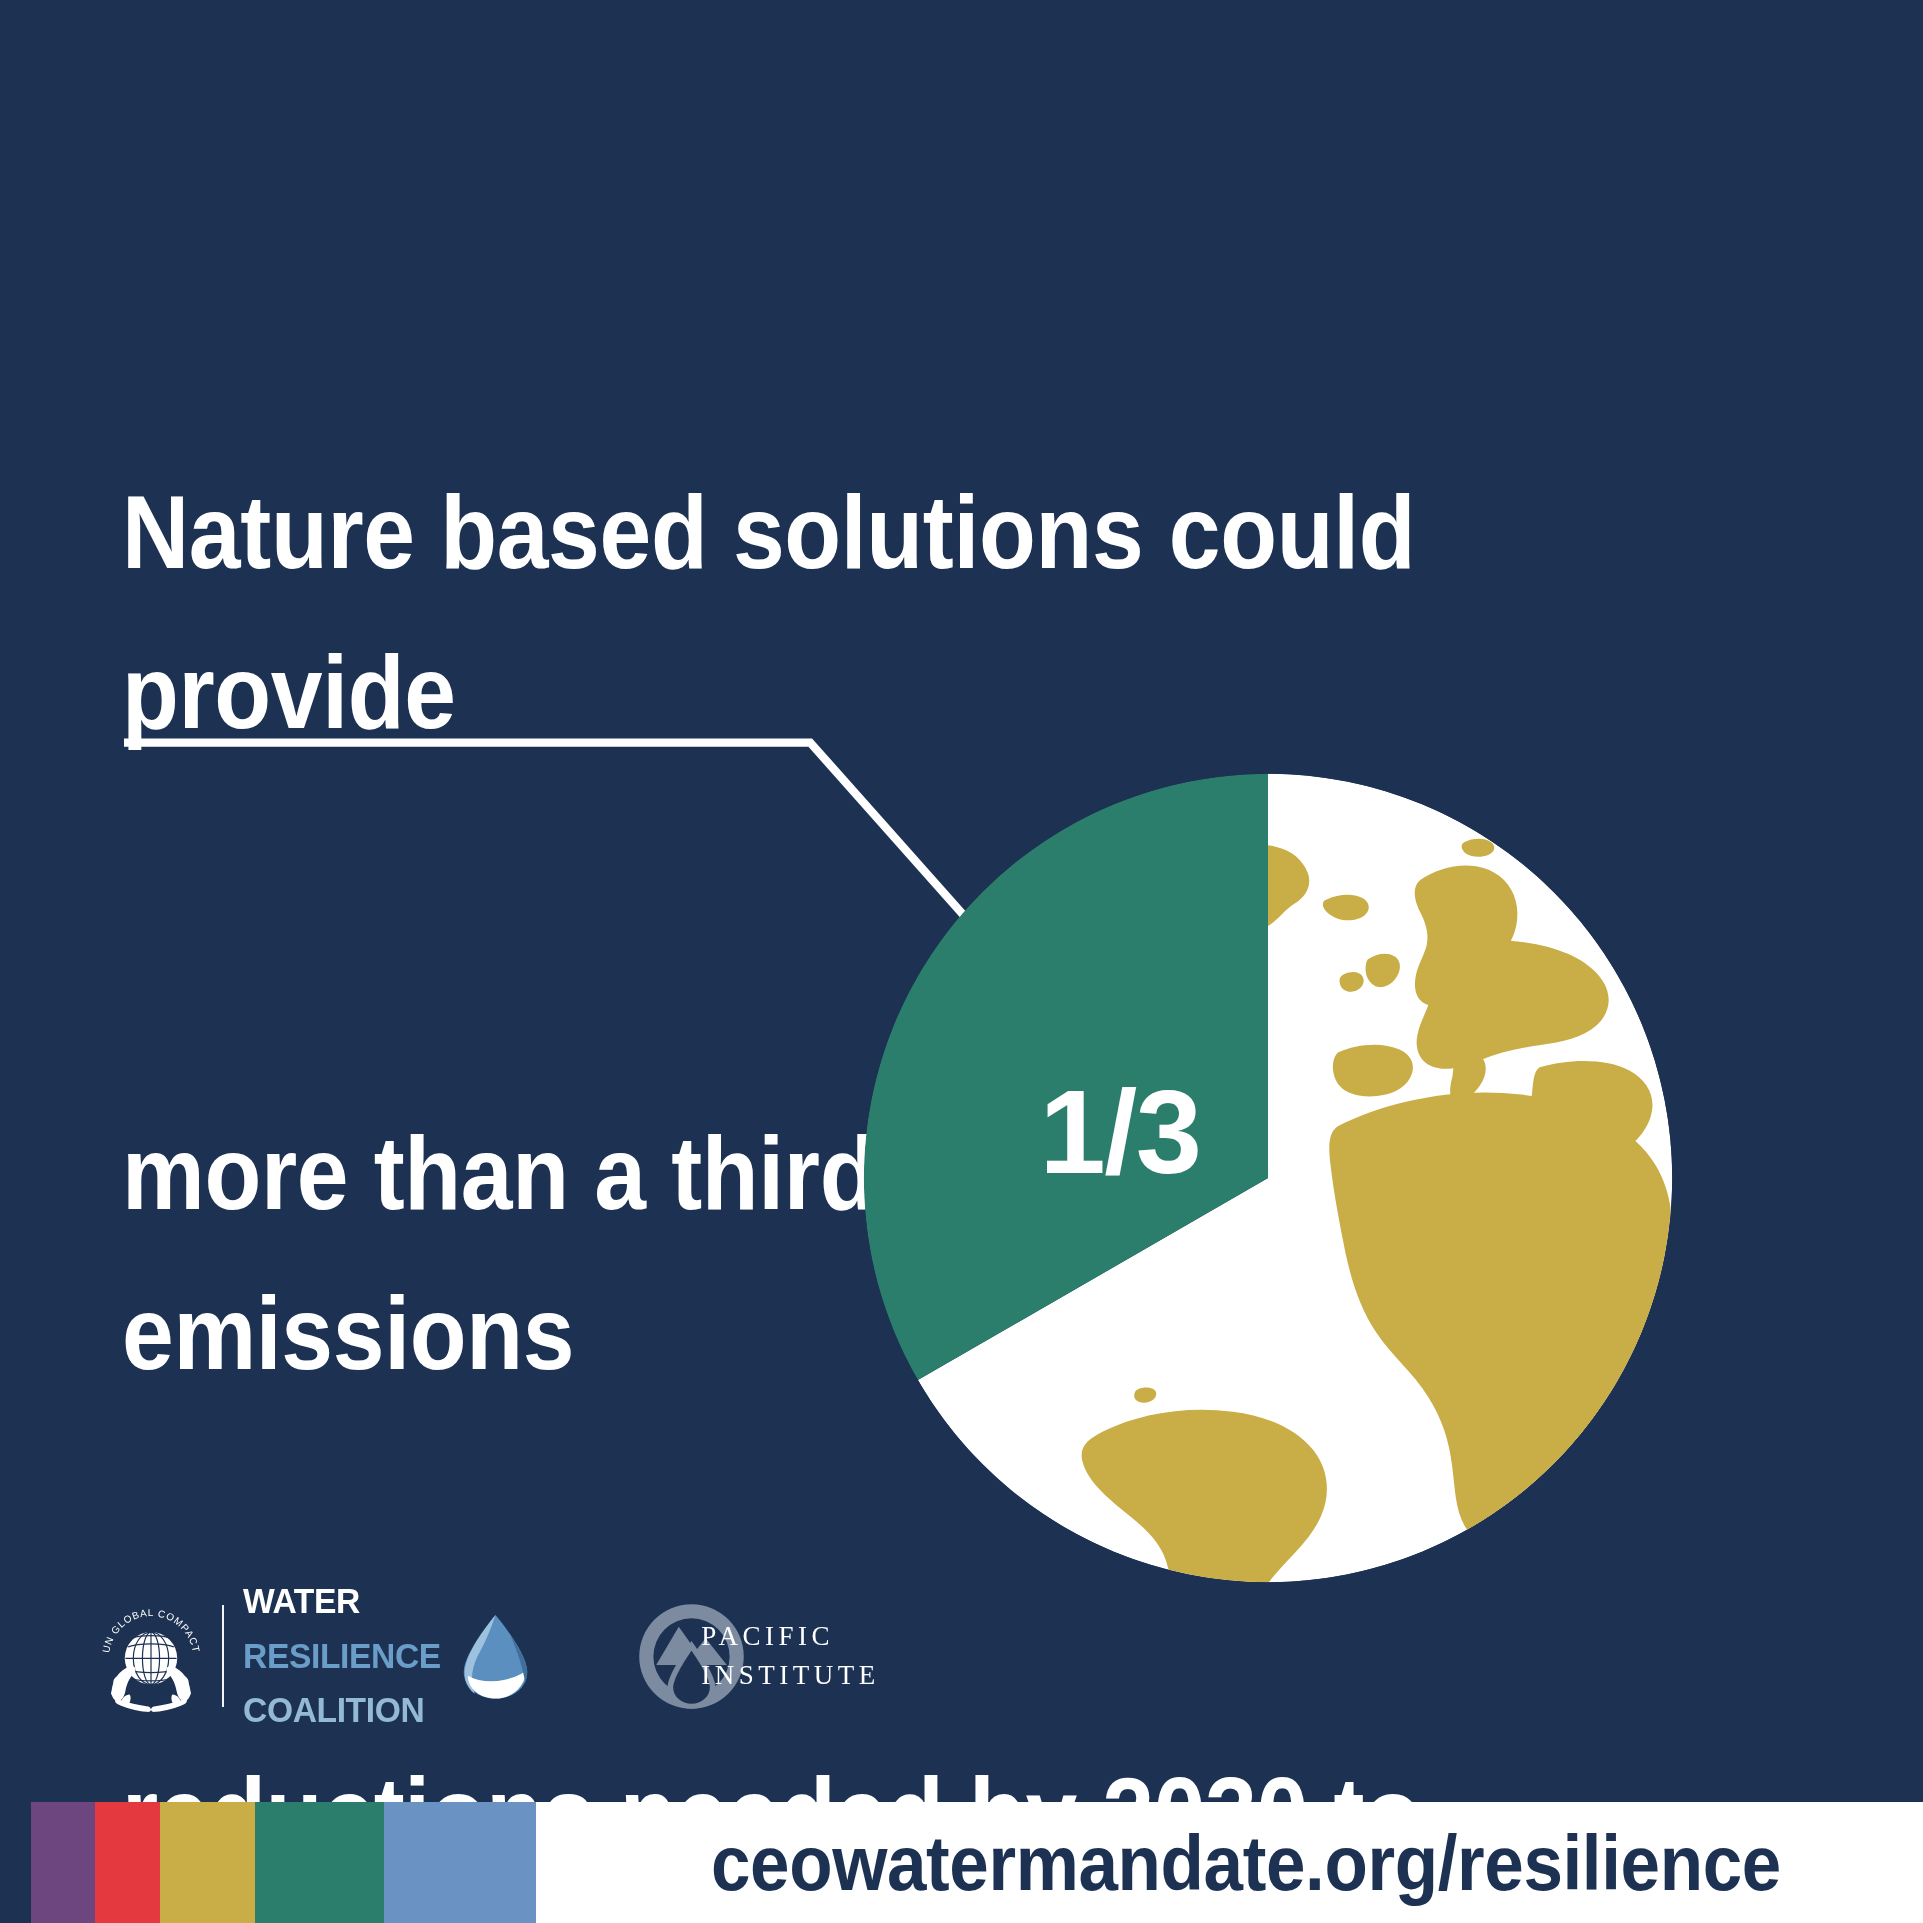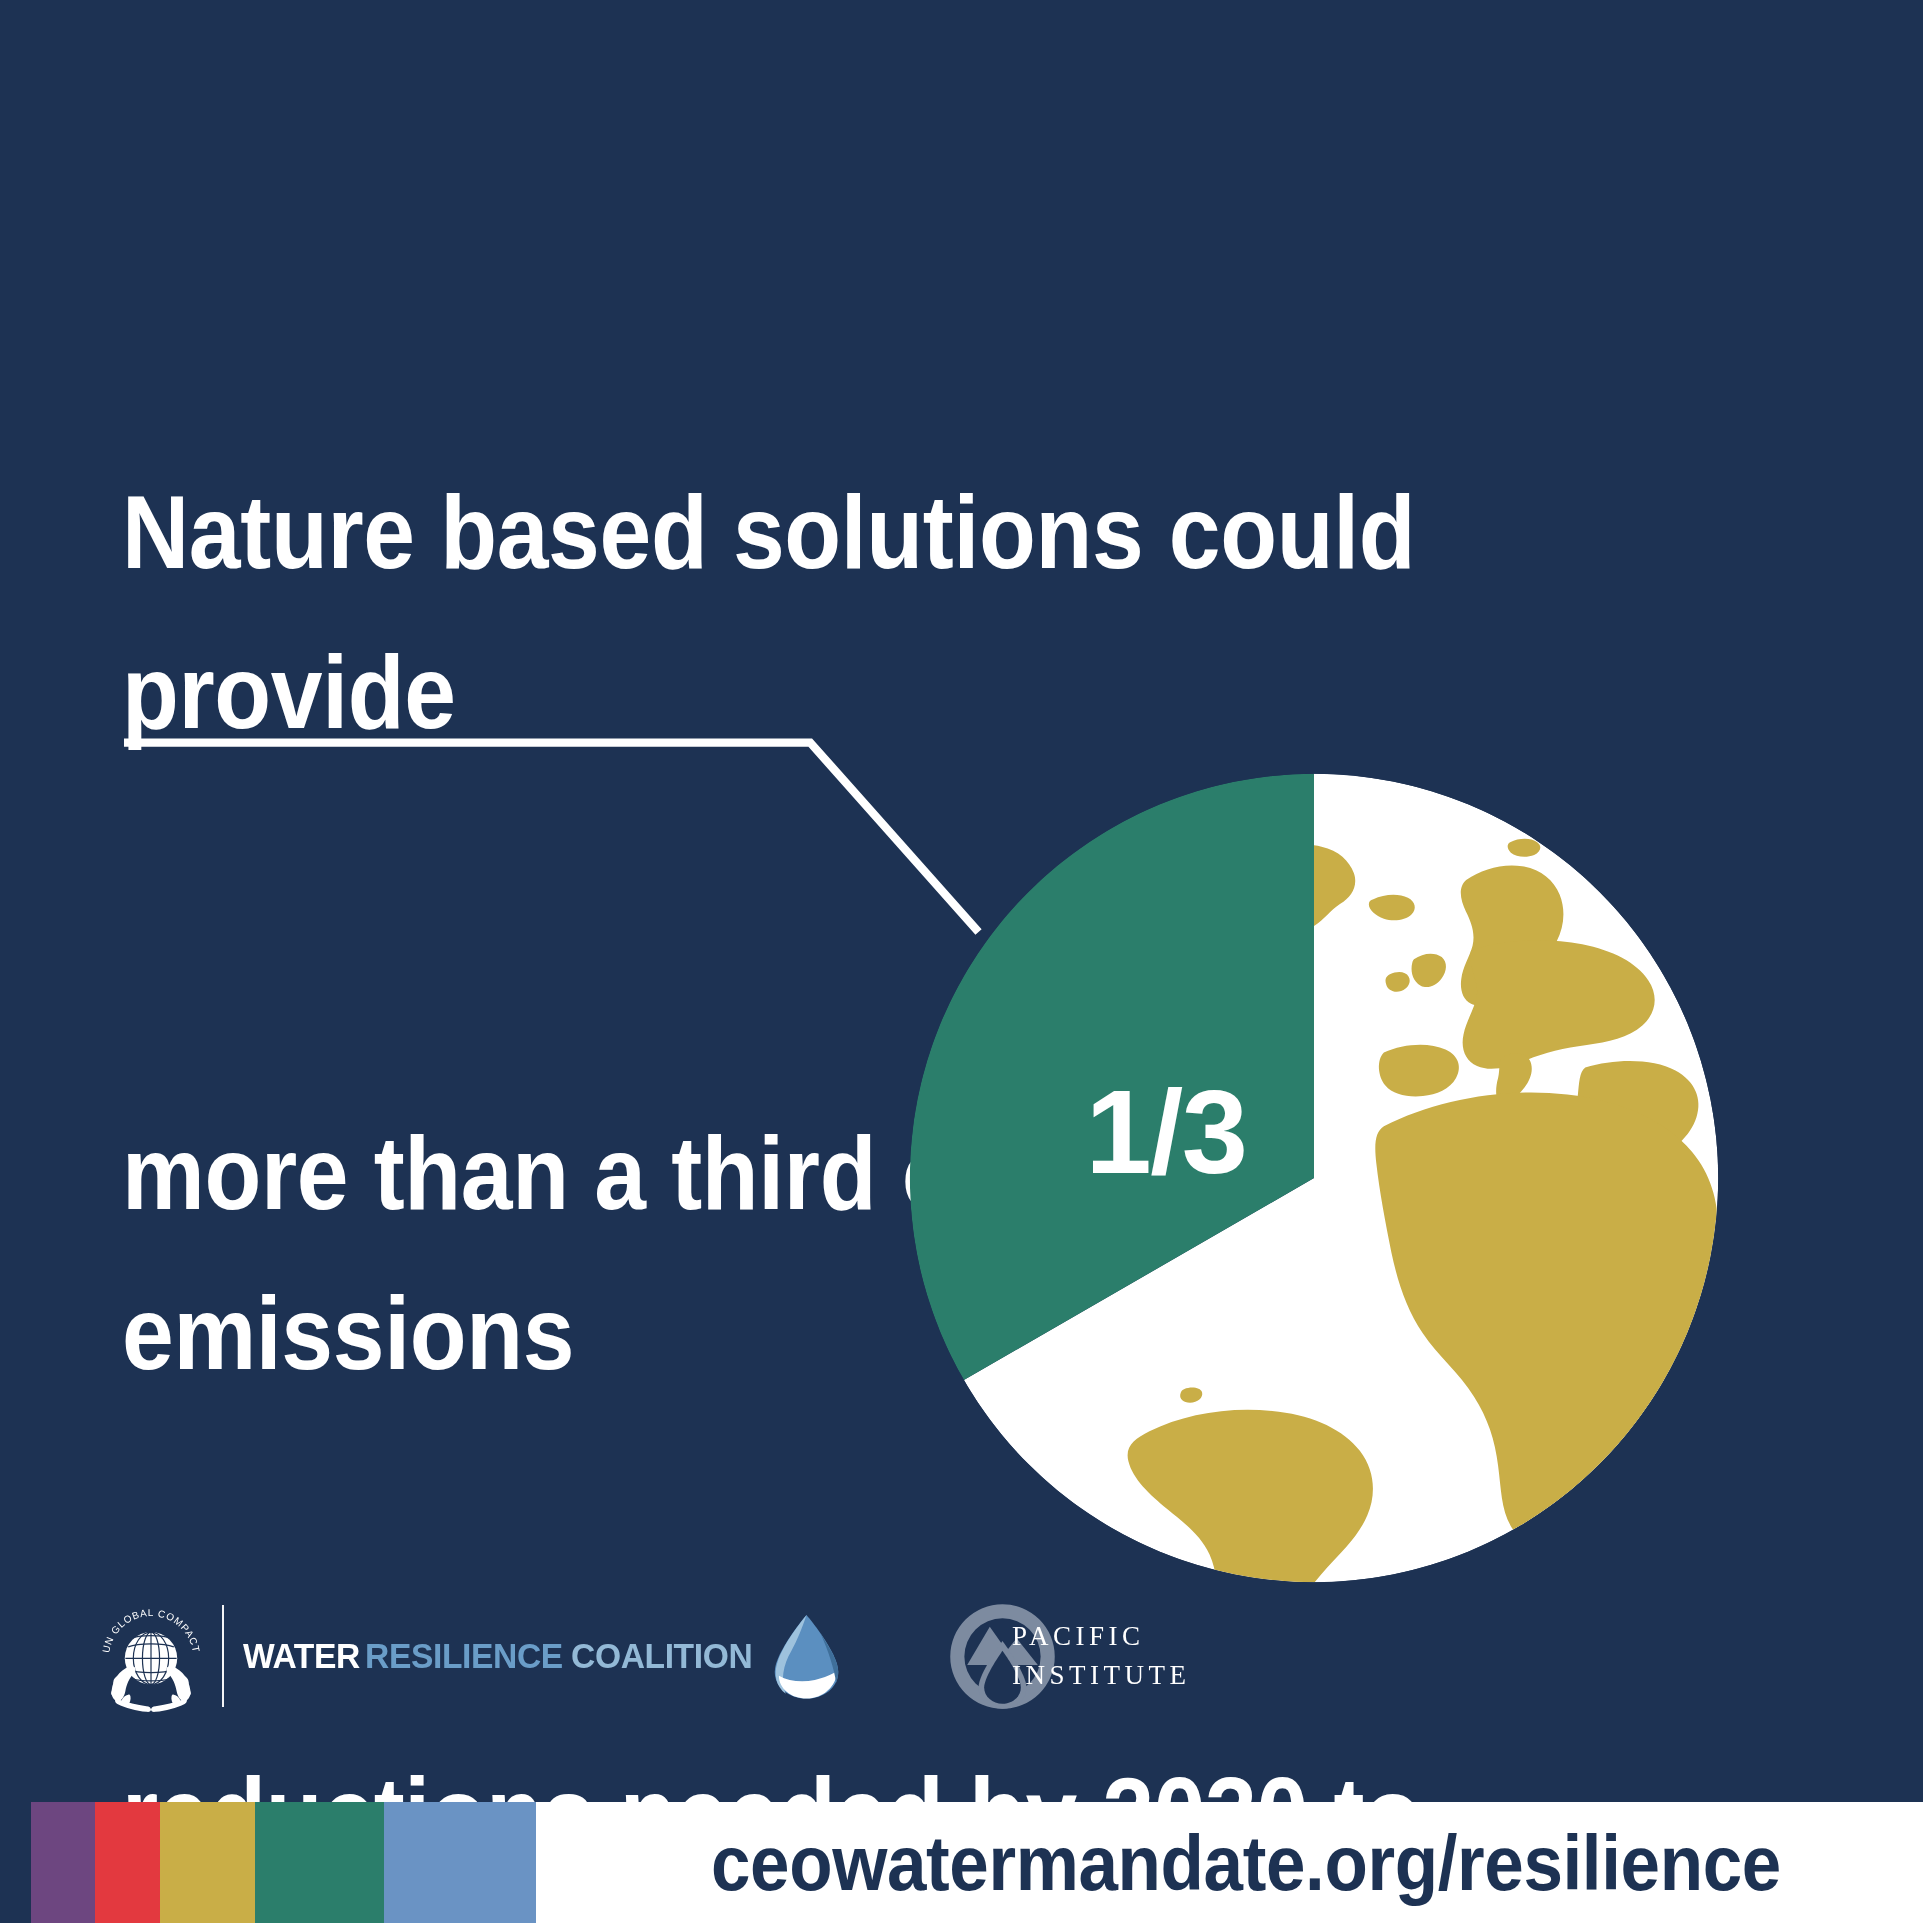--- a/index.html
+++ b/index.html
@@ -39,21 +39,21 @@
   #leader-line {
     position: absolute;
     left: 0; top: 0;
     width: 1924px; height: 1924px;
     pointer-events: none;
   }
 
   
   #globe-wrap {
     position: absolute;
-    left: 909px;
+    left: 863px;
     top: 773px;
     width: 810px;
     height: 810px;
   }
   #globe-svg { display: block; width: 100%; height: 100%; }
 
   #pie-label {
     position: absolute;
     left: 137px;
     top: 299px;
@@ -83,26 +83,27 @@
   .logo-divider {
     width: 2.3px;
     height: 102px;
     background: #ffffff;
     margin: 0 19.5px 0 13.5px;
     opacity: 0.95;
   }
 
   #wrc-words {
     display: flex;
-    flex-direction: row;
+    flex-direction: column;
     justify-content: center;
     line-height: 0.99;
     font-family: "Liberation Sans Narrow", "Liberation Sans", sans-serif;
     font-weight: 700;
     letter-spacing: -0.4px;
+    gap: 20px;
   }
   #wrc-words .wrc-line {
     font-size: 35px;
     transform: scaleX(0.96);
     transform-origin: left center;
     white-space: nowrap;
   }
   .wrc-water { color: #ffffff; }
   .wrc-resilience { color: #6a9dc8; }
   .wrc-coalition { color: #93b9d6; }

